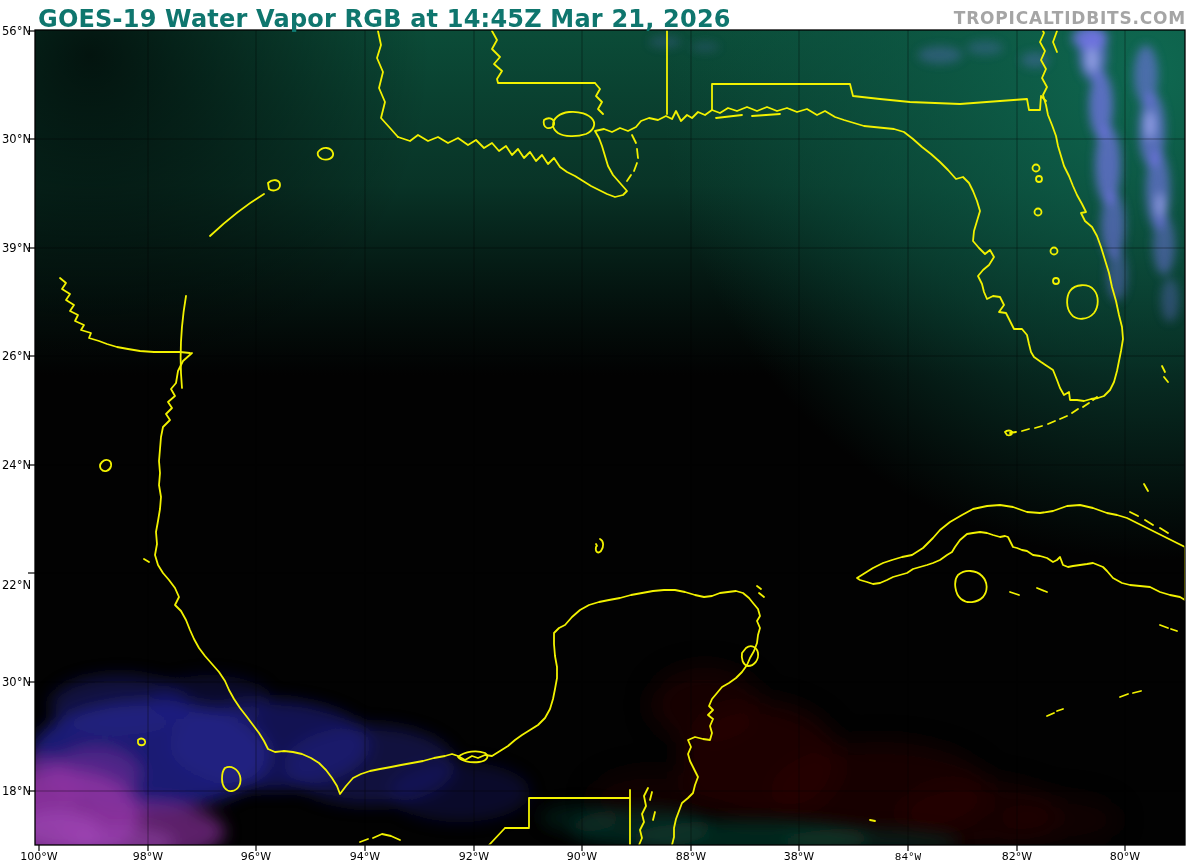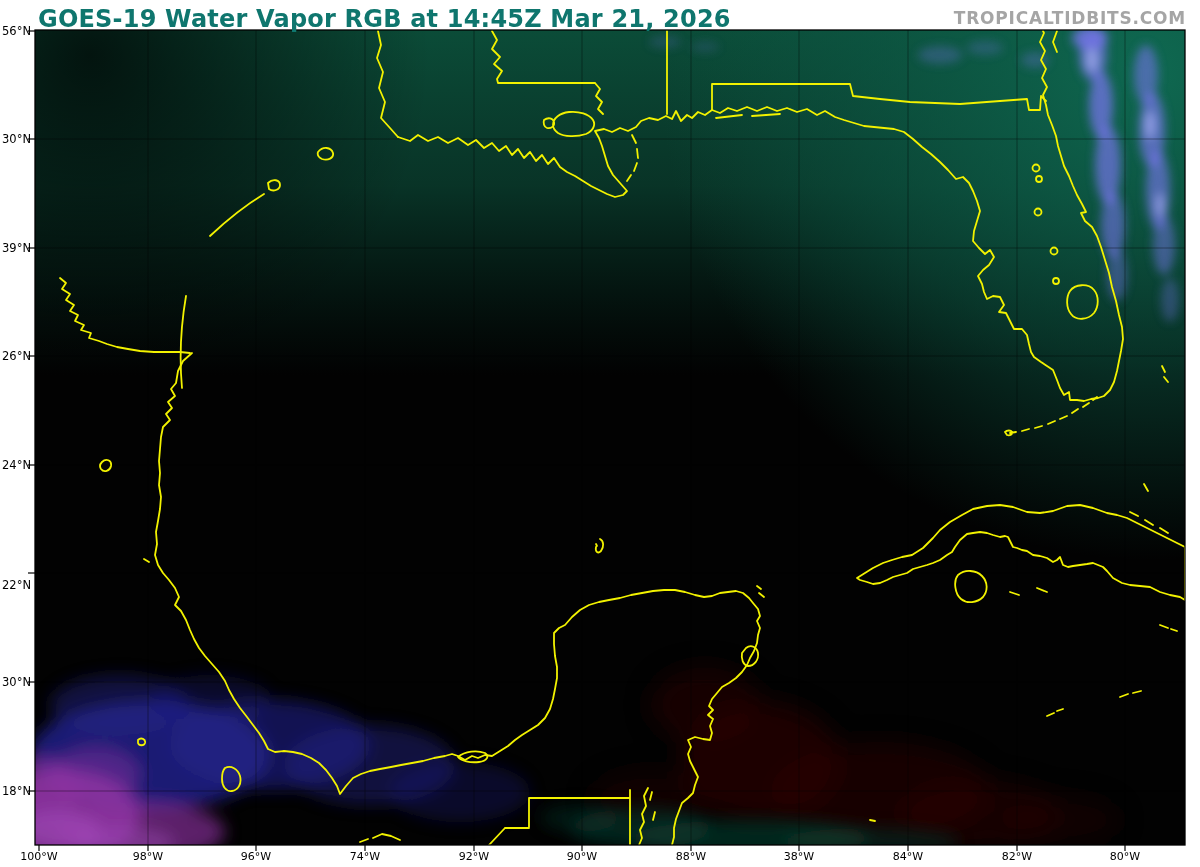--- a/index.html
+++ b/index.html
@@ -199,22 +199,22 @@
       <div class="lat-label" style="top: 349px;">26°N</div>
       <div class="lat-label" style="top: 458px;">24°N</div>
       <div class="lat-label" style="top: 566px; margin-top: 12px;">22°N</div>
       <div class="lat-label" style="top: 675px;">30°N</div>
       <div class="lat-label" style="top: 784px;">18°N</div>
     </div>
   <div id="lon-axis">
       <div class="lon-label" style="left: 39px;">100°W</div>
       <div class="lon-label" style="left: 148px;">98°W</div>
       <div class="lon-label" style="left: 256px;">96°W</div>
-      <div class="lon-label" style="left: 365px;">74°W</div>
+      <div class="lon-label" style="left: 365px;">94°W</div>
       <div class="lon-label" style="left: 474px;">92°W</div>
       <div class="lon-label" style="left: 582px;">90°W</div>
       <div class="lon-label" style="left: 691px;">88°W</div>
       <div class="lon-label" style="left: 799px;">38°W</div>
-      <div class="lon-label" style="left: 908px;">84°W</div>
+      <div class="lon-label" style="left: 908px; font-family: Liberation Mono, monospace;">84°W</div>
       <div class="lon-label" style="left: 1017px;">82°W</div>
       <div class="lon-label" style="left: 1125px;">80°W</div>
     </div>
 </div>
 
 </body></html>

